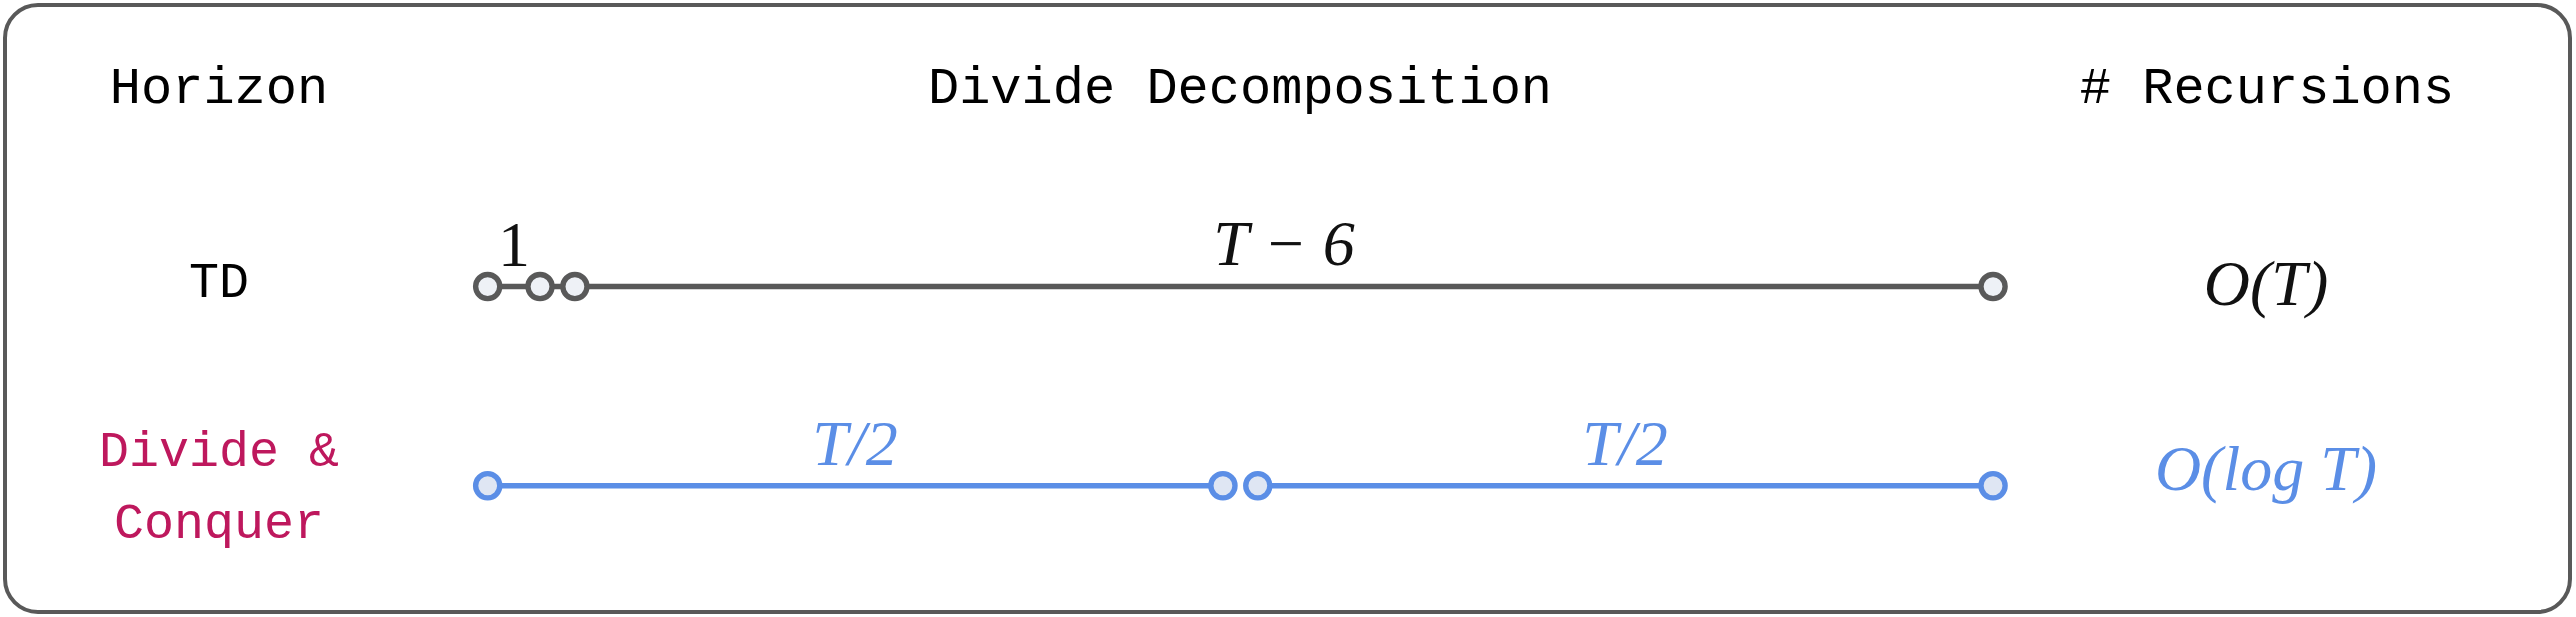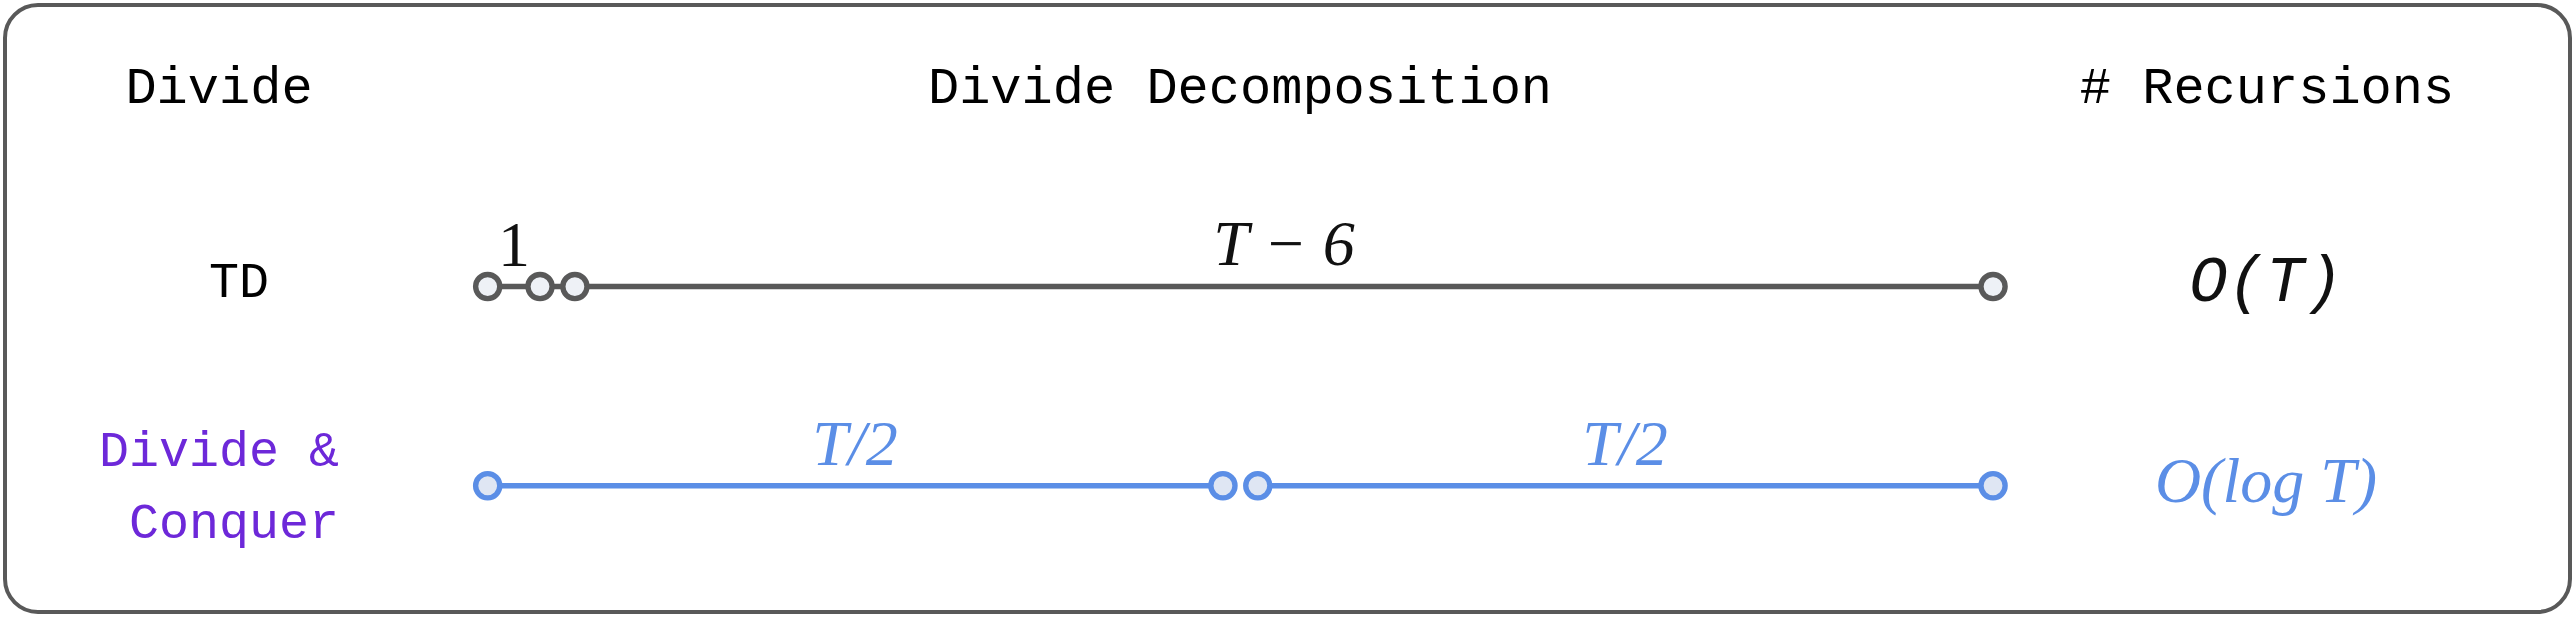--- a/index.html
+++ b/index.html
@@ -6,36 +6,36 @@
   body { width: 2576px; height: 618px; position: relative; overflow: hidden; }
   .frame {
     position: absolute; left: 2.7px; top: 2.7px; width: 2561px; height: 603px;
     border: 4.7px solid #595959; border-radius: 35px; background: #fff;
   }
   .mono { font-family: "Liberation Mono", "DejaVu Sans Mono", monospace; }
   .serif { font-family: "Liberation Serif", "DejaVu Serif", serif; }
   .txt { position: absolute; white-space: nowrap; line-height: 1; }
   .hdr { font-size: 52px; color: #000; top: 64px; transform: translateX(-50%); }
   .method-td { font-size: 50px; color: #000; top: 259px; transform: translateX(-50%); }
-  .method-dc { font-size: 50px; color: #6d28d9; top: 417px; transform: translateX(-50%); text-align: right; line-height: 72px; white-space: pre; }
+  .method-dc { font-size: 50px; color: #be185d; top: 417px; transform: translateX(-50%); text-align: center; line-height: 72px; white-space: pre; }
   .math { font-size: 64px; font-style: italic; transform: translateX(-50%); }
   .gray { color: #111; }
   .blue { color: #5b8ee6; }
   svg.diagram { position: absolute; left: 0; top: 0; }
 </style>
 </head>
 <body>
 
 <div class="frame"></div>
 
-<div class="txt mono hdr" style="left:219px;">Divide</div>
+<div class="txt mono hdr" style="left:219px;">Horizon</div>
 <div class="txt mono hdr" style="left:1240px;">Divide Decomposition</div>
 <div class="txt mono hdr" style="left:2267px;"># Recursions</div>
 
-<div class="txt mono method-td" style="left:219px;margin-left:20px;">TD</div>
+<div class="txt mono method-td" style="left:219px;">TD</div>
 <div class="txt mono method-dc" style="left:219px;">Divide &amp;
 Conquer</div>
 
 <svg class="diagram" width="2576" height="618" viewBox="0 0 3840 921">
 
   <g>
     <line x1="727" y1="427" x2="2971" y2="427" stroke="#595959" stroke-width="8"></line>
     <circle cx="727" cy="427" r="18" fill="#eef1f6" stroke="#595959" stroke-width="8"></circle>
     <circle cx="805" cy="427" r="18" fill="#eef1f6" stroke="#595959" stroke-width="8"></circle>
     <circle cx="857" cy="427" r="18" fill="#eef1f6" stroke="#595959" stroke-width="8"></circle>
@@ -50,15 +50,15 @@
     <circle cx="1875" cy="724" r="18" fill="#dfe6f3" stroke="#5b8ee6" stroke-width="8"></circle>
     <circle cx="2971" cy="724" r="18" fill="#dfe6f3" stroke="#5b8ee6" stroke-width="8"></circle>
   </g>
 </svg>
 
 <div class="txt serif math gray" style="left:514px; top:213px; font-style:normal;">1</div>
 <div class="txt serif math gray" style="left:1284px; top:212px;">T − 6</div>
 <div class="txt serif math blue" style="left:855px; top:412px;">T/2</div>
 <div class="txt serif math blue" style="left:1625px; top:412px;">T/2</div>
 
-<div class="txt serif math gray" style="left:2266px; top:252px;font-family:Liberation Mono, monospace;">O(T)</div>
-<div class="txt serif math blue" style="left:2266px; top:449px;">O(log T)</div>
+<div class="txt serif math gray" style="left:2266px; top:252px;">O(T)</div>
+<div class="txt serif math blue" style="left:2266px; top:437px;">O(log T)</div>
 
 
 </body></html>

